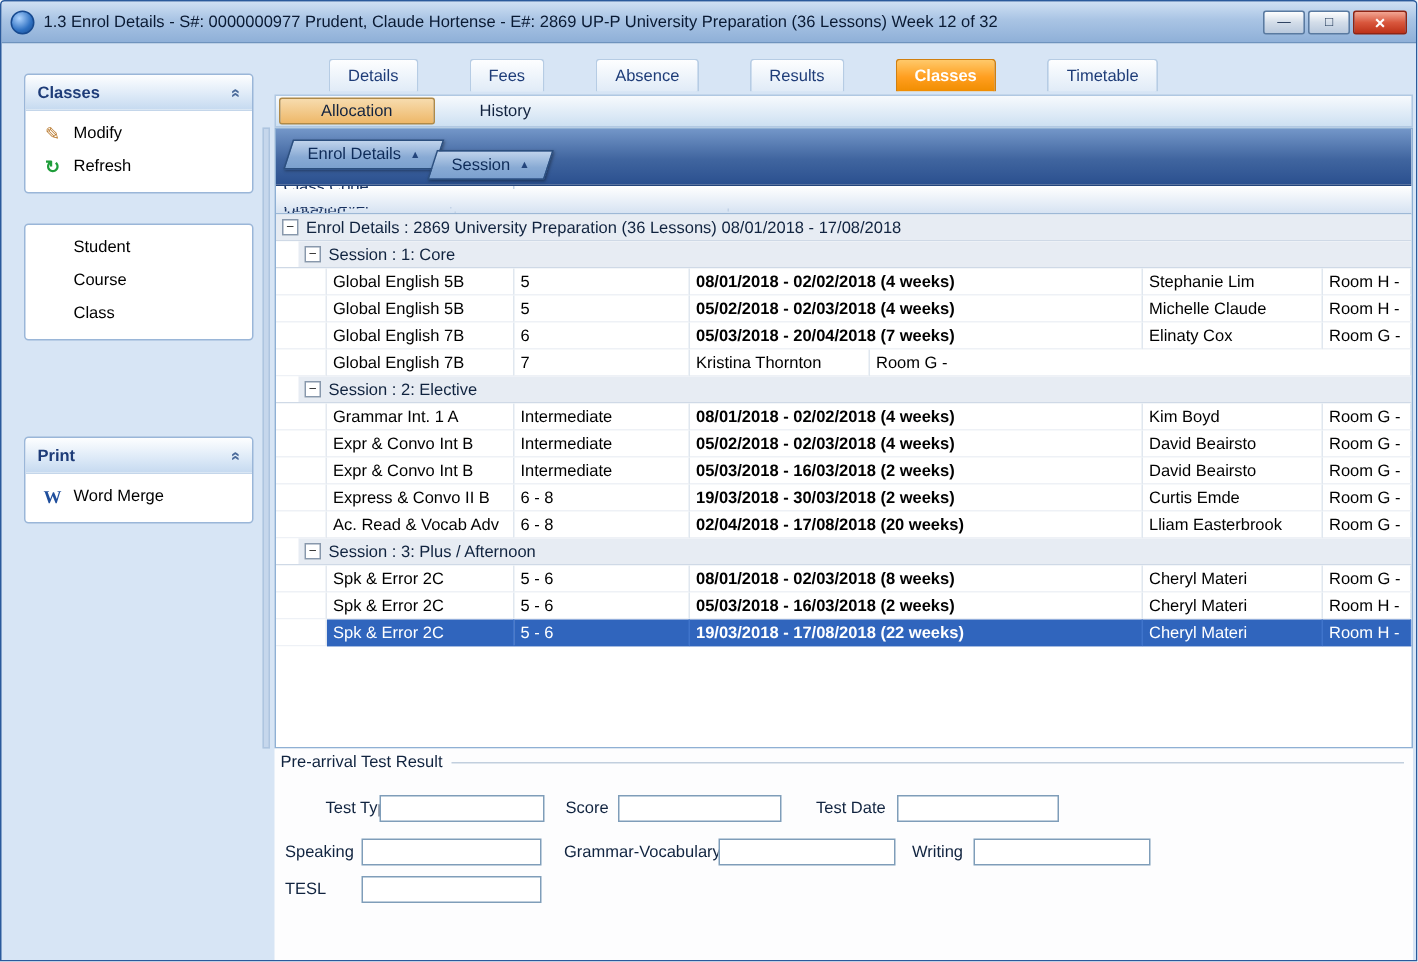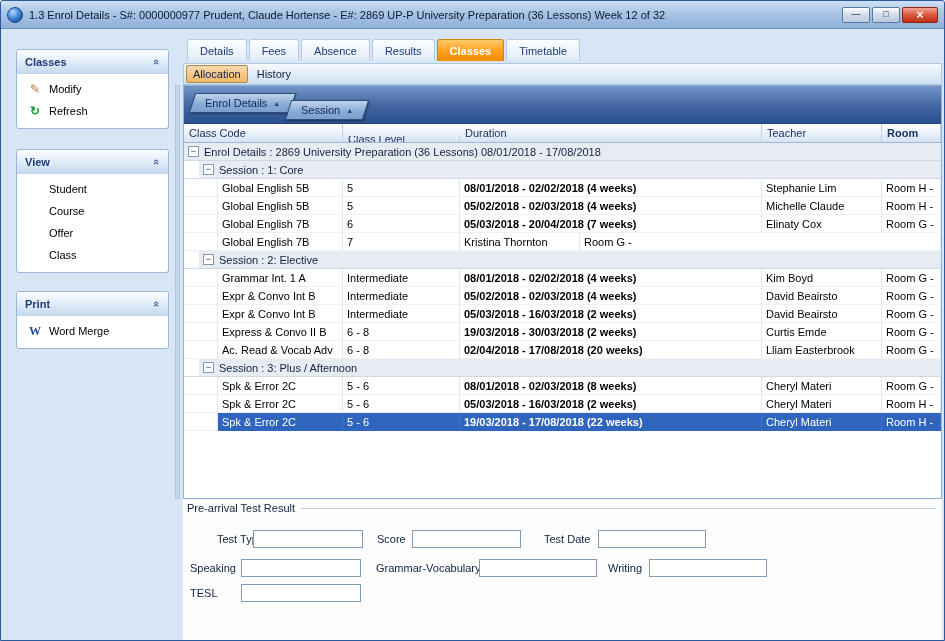--- a/index.html
+++ b/index.html
@@ -39,27 +39,27 @@
   .ico.modify{color:#b8772a;}
   .ico.refresh{color:#1f9d3a;font-weight:bold;}
   .ico.word{color:#1f4e9c;font-weight:bold;font-family:"Liberation Serif",serif;}
   #panel-classes{top:48px;}
   #panel-view{top:148px;}
   #panel-print{top:290px;}
   
   #tabbar{position:absolute;left:186px;top:36px;height:24px;display:flex;gap:2px;align-items:flex-end;}
   .tab{height:22px;padding:7px 12px;display:flex;align-items:center;color:#1e3c78;
     background:linear-gradient(#fdfeff,#e0ebf7);border:1px solid #b6cce4;border-bottom:none;
-    border-radius:3px 3px 0 0;cursor:pointer;}
+    border-radius:3px 3px 0 0;cursor:pointer;margin-left:32px;}
   .tab.active{background:linear-gradient(#ffc96a,#ff9e1f 55%,#f08d00);
     border-color:#d07f10;color:#fff;font-weight:bold;}
   #subtabbar{position:absolute;left:182px;top:62px;width:759px;height:22px;
     background:linear-gradient(#f7fafd,#cde0f2);border:1px solid #b0c8e2;
     display:flex;align-items:center;padding-left:2px;gap:2px;}
-  .subtab{height:18px;padding:0 6px;display:flex;align-items:center;color:#12233f;
+  .subtab{height:18px;padding:0 27px;display:flex;align-items:center;color:#12233f;
     cursor:pointer;border:1px solid transparent;}
   .subtab.active{background:linear-gradient(#f7dcae,#eeb869);border:1px solid #b08a48;border-radius:2px;}
   
   #splitter{position:absolute;left:174px;top:84px;width:5px;height:414px;
     background:#c6d7ec;border:1px solid #aec5e0;cursor:col-resize;}
   
   #grid{position:absolute;left:182px;top:84px;width:759px;height:414px;
     background:#fff;border:1px solid #8fb0d4;overflow:hidden;}
   #groupbar{height:38px;position:relative;
     background:linear-gradient(#7396c8,#40659f 55%,#2b508f);
@@ -67,21 +67,21 @@
   .gb-field{position:absolute;height:20px;transform:skewX(-18deg);
     background:linear-gradient(#c0d3ec,#88aad4 60%,#7ba0ce);
     border:1px solid #2c4f7e;display:flex;align-items:center;padding:0 12px;
     box-shadow:1px 1px 2px rgba(0,0,0,.35);cursor:pointer;}
   .gb-field>span{transform:skewX(18deg);color:#0e2b58;white-space:nowrap;
     display:flex;align-items:center;gap:6px;}
   #gb-enrol{left:8px;top:7px;}
   #gb-session{left:104px;top:14px;}
   .sort{font-size:7px;color:#24457c;}
   #grid-header{height:19px;display:flex;background:linear-gradient(#ffffff,#d7e3f2);
-    border-bottom:1px solid #9db8d6;color:#152f5e;}
+    border-bottom:1px solid #9db8d6;color:#152f5e;flex-direction:column;}
   .hc{display:flex;align-items:center;padding-left:5px;border-right:1px solid #c2d2e6;
     white-space:nowrap;overflow:hidden;cursor:pointer;}
   .w0{width:159px;}.w1{width:117px;margin-top:12px;}.w2{width:302px;}.w3{width:120px;}.w4{flex:1;font-weight:bold;}
   #grid-body{overflow:hidden;}
   .row{display:flex;height:18px;background:#fff;align-items:stretch;}
   .row.group{border-bottom:1px solid #cfd9e6;cursor:default;}
   .groupfill{flex:1;display:flex;align-items:center;gap:5px;padding-left:4px;
     background:#e7ecf3;height:100%;white-space:nowrap;overflow:hidden;}
   .gindent{width:15px;height:100%;background:#fff;flex:none;}
   .expbox{width:11px;height:11px;border:1px solid #8898ac;background:#fff;flex:none;
@@ -134,36 +134,28 @@
           <span>Modify</span>
         </div>
         <div class="panel-item">
           <span class="ico refresh">↻</span>
           <span>Refresh</span>
         </div>
       </div>
   </div>
 
   <div class="panel" id="panel-view">
-    <div class="panel-header">
-      <span>View</span>
-      <span class="chevron">«</span>
-    </div>
     <div class="panel-body" id="panel-body-1">
         <div class="panel-item">
           <span class="ico"></span>
           <span>Student</span>
         </div>
         <div class="panel-item">
           <span class="ico"></span>
           <span>Course</span>
-        </div>
-        <div class="panel-item">
-          <span class="ico"></span>
-          <span>Offer</span>
         </div>
         <div class="panel-item">
           <span class="ico"></span>
           <span>Class</span>
         </div>
       </div>
   </div>
 
   <div class="panel" id="panel-print">
     <div class="panel-header">

